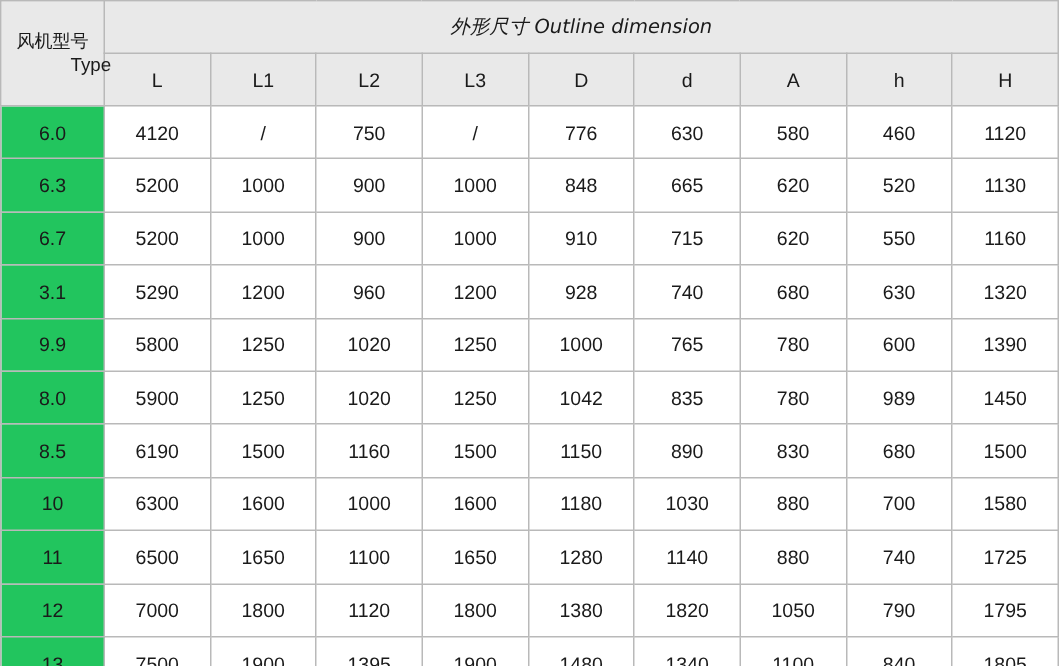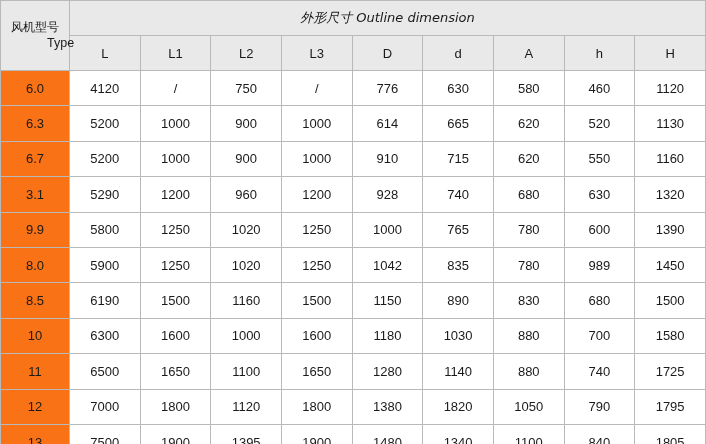--- a/index.html
+++ b/index.html
@@ -54,21 +54,21 @@
   .hdr-col {
     height: 32px;
     font-size: 14px;
   }
   tbody td {
     height: 32.4px;
     background: #ffffff;
     font-size: 13px;
   }
   tbody td.type-cell {
-    background: #f97316;
+    background: #22c55e;
   }
   .cn-title {
     font-family: "DejaVu Sans", sans-serif;
   }
 </style>
 </head>
 <body>
 
 <table id="dim-table">
   <thead>
@@ -103,21 +103,21 @@
       <td>580</td>
       <td>460</td>
       <td>1120</td>
     </tr>
     <tr>
       <td class="type-cell">6.3</td>
       <td>5200</td>
       <td>1000</td>
       <td>900</td>
       <td>1000</td>
-      <td>614</td>
+      <td>848</td>
       <td>665</td>
       <td>620</td>
       <td>520</td>
       <td>1130</td>
     </tr>
     <tr>
       <td class="type-cell">6.7</td>
       <td>5200</td>
       <td>1000</td>
       <td>900</td>

